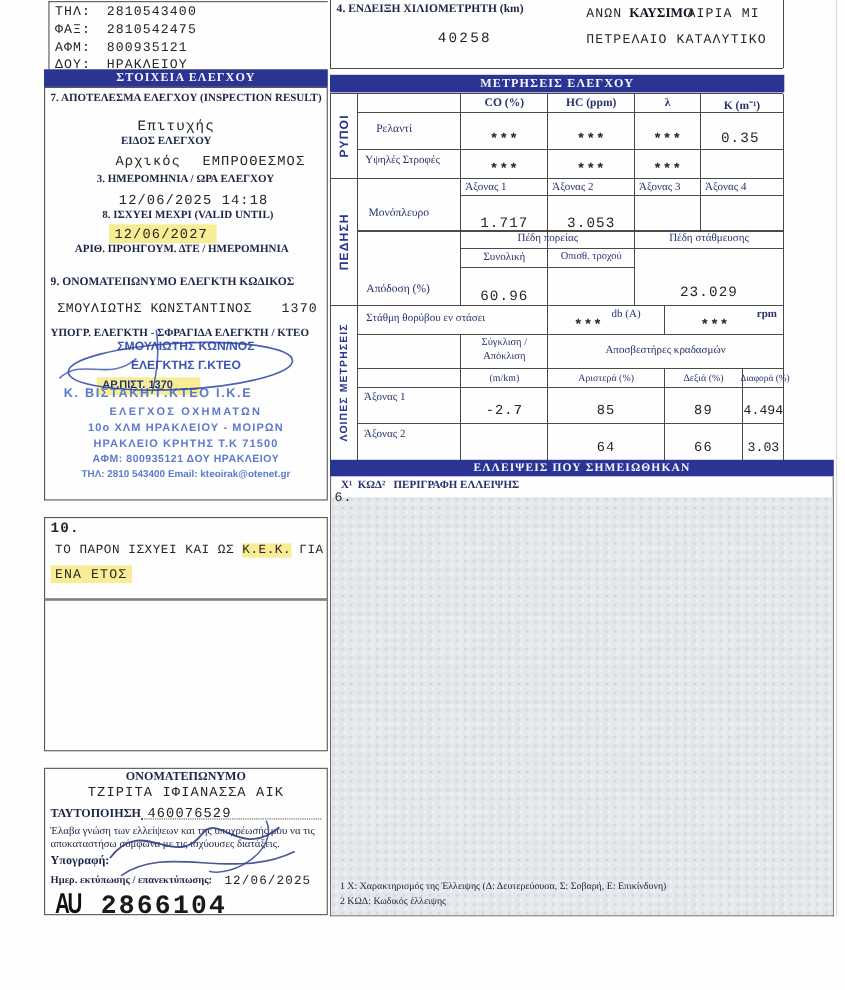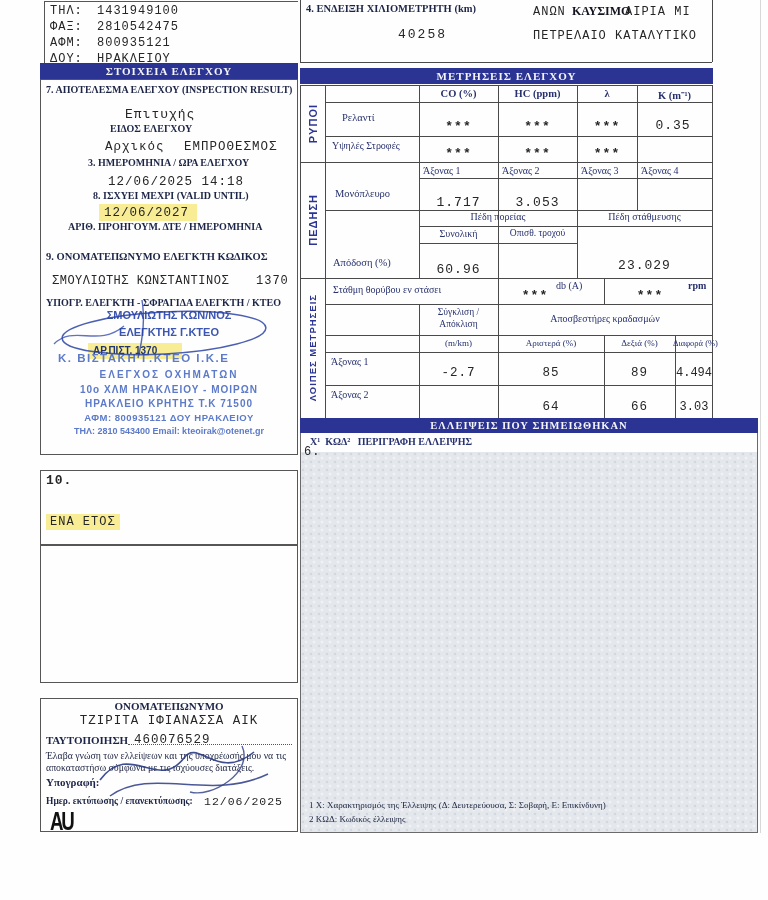--- a/index.html
+++ b/index.html
@@ -26,21 +26,21 @@
   .pre{white-space:pre;}
   svg{position:absolute;pointer-events:none;}
 </style>
 </head>
 <body>
 
 <div id="page">
 
   <div class="box" style="left:44px;top:1px;width:254px;height:62px;border-right:none;border-bottom:none;"></div>
   <span class="t mono" style="left:50px;top:4px;font-size:12px;">ΤΗΛ:</span>
-  <span class="t mono" style="left:97px;top:4px;font-size:12px;">1431949100</span>
+  <span class="t mono" style="left:97px;top:4px;font-size:12px;">2810543400</span>
   <span class="t mono" style="left:50px;top:20px;font-size:12px;">ΦΑΞ:</span>
   <span class="t mono" style="left:97px;top:20px;font-size:12px;">2810542475</span>
   <span class="t mono" style="left:50px;top:36px;font-size:12px;">ΑΦΜ:</span>
   <span class="t mono" style="left:97px;top:36px;font-size:12px;">800935121</span>
   <span class="t mono" style="left:50px;top:52px;font-size:12px;">ΔΟΥ:</span>
   <span class="t mono" style="left:97px;top:52px;font-size:12px;">ΗΡΑΚΛΕΙΟΥ</span>
 
   <div class="band" style="left:40px;top:63px;width:258px;height:16px;">ΣΤΟΙΧΕΙΑ ΕΛΕΓΧΟΥ</div>
 
   <div class="box" style="left:40px;top:79px;width:258px;height:376px;"></div>
@@ -72,20 +72,23 @@
   <span class="t stamp" style="left:58px;top:426px;width:222px;text-align:center;font-size:9px;">ΤΗΛ: 2810 543400 Email: kteoirak@otenet.gr</span>
   <svg width="226" height="70" viewBox="0 0 226 70" style="left:46px;top:296px;">
     <ellipse cx="118" cy="37" rx="102" ry="21" fill="none" stroke="#2b44a6" stroke-width="1.5" opacity="0.85" transform="rotate(-3 118 37)"></ellipse>
     <path d="M96,4 C99,22 97,42 92,62" fill="none" stroke="#2b44a6" stroke-width="1.4" opacity="0.8"></path>
     <path d="M8,48 C28,28 52,52 78,30" fill="none" stroke="#2b44a6" stroke-width="1.4" opacity="0.75"></path>
   </svg>
 
 
   <div class="box" style="left:40px;top:470px;width:258px;height:75px;"></div>
   <span class="t mono" style="left:46px;top:473px;font-size:13px;font-weight:bold;">10.</span>
+  <div class="t" style="left:50px;top:494px;font-size:11.5px;">
+    <span class="mono" style="font-size:11.5px;letter-spacing:0.5px;">ΤΟ ΠΑΡΟΝ ΙΣΧΥΕΙ ΚΑΙ ΩΣ </span><span class="mono hl" style="font-size:11.5px;letter-spacing:0.5px;">Κ.Ε.Κ.</span><span class="mono" style="font-size:11.5px;letter-spacing:0.5px;"> ΓΙΑ</span>
+  </div>
   <span class="t mono hl" style="left:46px;top:514px;font-size:12px;padding:1px 4px;">ΕΝΑ ΕΤΟΣ</span>
 
   <div class="box" style="left:40px;top:545px;width:258px;height:138px;"></div>
 
 
   <div class="box" style="left:40px;top:698px;width:258px;height:134px;"></div>
   <span class="t serifb c" style="left:40px;top:700px;width:258px;font-size:11px;">ΟΝΟΜΑΤΕΠΩΝΥΜΟ</span>
   <span class="t mono c" style="left:40px;top:714px;width:258px;font-size:12.5px;">ΤΖΙΡΙΤΑ ΙΦΙΑΝΑΣΣΑ ΑΙΚ</span>
   <span class="t serifb" style="left:46px;top:734px;font-size:11px;">ΤΑΥΤΟΠΟΙΗΣΗ</span>
   <div class="t" style="left:128px;top:736px;width:164px;border-bottom:1.5px dotted #555;height:8px;"></div>
@@ -94,20 +97,21 @@
   <span class="t serifb" style="left:46px;top:776px;font-size:11px;">Υπογραφή:</span>
   <svg width="190" height="72" viewBox="0 0 190 72" style="left:92px;top:734px;">
     <path d="M8,46 C38,6 66,58 92,24 C106,4 126,48 162,18" fill="none" stroke="#2a3b85" stroke-width="1.6" opacity="0.9"></path>
     <path d="M18,62 C60,32 118,68 176,40" fill="none" stroke="#2a3b85" stroke-width="1.5" opacity="0.85"></path>
     <path d="M150,12 C162,38 120,64 98,58" fill="none" stroke="#2a3b85" stroke-width="1.4" opacity="0.8"></path>
   </svg>
   <span class="t serifb" style="left:46px;top:796px;font-size:9.5px;">Ημερ. εκτύπωσης / επανεκτύπωσης:</span>
   <span class="t mono" style="left:204px;top:795px;font-size:11.5px;">12/06/2025</span>
   <div class="t" style="left:50px;top:806px;display:flex;align-items:baseline;gap:10px;">
     <span style="font-family:'Liberation Sans',sans-serif;font-weight:900;font-size:26px;color:#111;letter-spacing:-3px;display:inline-block;transform:scaleX(0.72);transform-origin:left;">AU</span>
+    <span class="mono" style="font-size:24px;font-weight:bold;letter-spacing:2px;color:#1a1a1a;">2866104</span>
   </div>
 
   <span class="t serifb" style="left:306px;top:3px;font-size:10.5px;">4. ΕΝΔΕΙΞΗ ΧΙΛΙΟΜΕΤΡΗΤΗ (km)</span>
   <span class="t mono" style="left:398px;top:27px;font-size:13px;letter-spacing:2px;">40258</span>
   <span class="t mono" style="left:533px;top:5px;font-size:12px;">ΑΝΩΝ</span>
   <span class="t serifb" style="left:572px;top:4px;font-size:12px;color:#141420;">ΚΑΥΣΙΜΟ</span>
   <span class="t mono" style="left:625px;top:5px;font-size:12px;">ΑΙΡΙΑ ΜΙ</span>
   <span class="t mono" style="left:533px;top:29px;font-size:12px;">ΠΕΤΡΕΛΑΙΟ ΚΑΤΑΛΥΤΙΚΟ</span>
 
   <div class="band" style="left:300px;top:68px;width:413px;height:16px;">ΜΕΤΡΗΣΕΙΣ ΕΛΕΓΧΟΥ</div>

